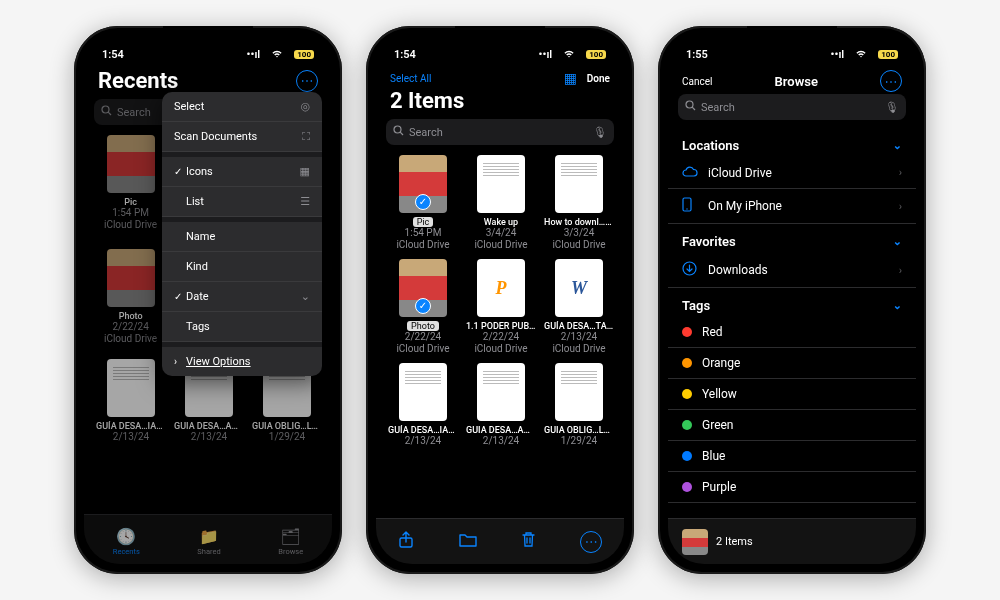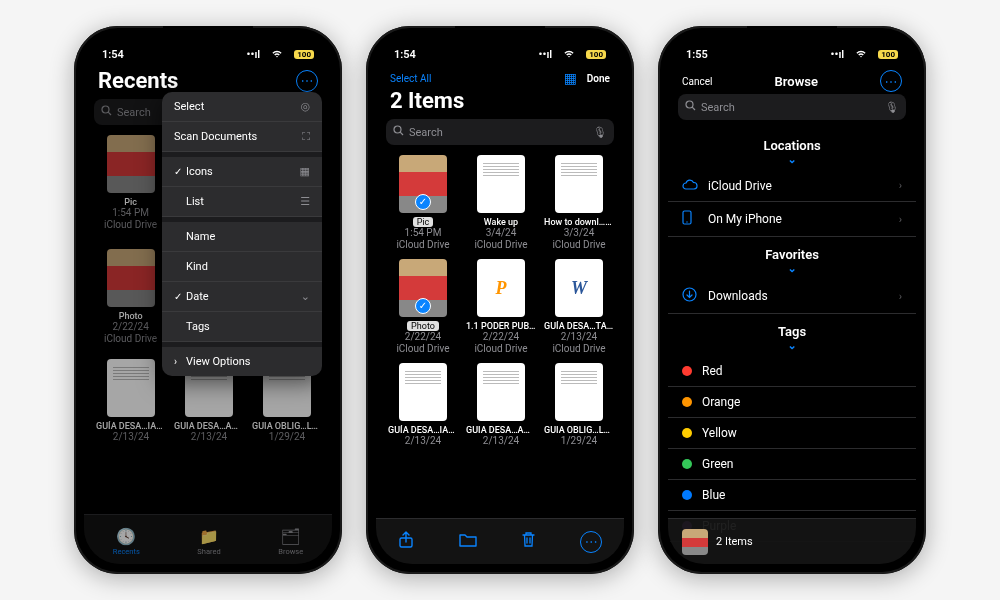--- a/index.html
+++ b/index.html
@@ -191,33 +191,32 @@
   }
   .menu-item {
     display:flex;
     align-items:center;
     justify-content:space-between;
     padding:8px 12px;
     font-size:11px;
     color:#fff;
     border-bottom:0.5px solid #3a3a3c;
   }
-  .menu-item:last-child { border-bottom:none; }
+  .menu-item:last-child { border-bottom:none;text-decoration:underline; }
   .menu-sep { height:5px; background:#1c1c1e; }
   .menu-item .chk { width:12px; display:inline-block; font-size:10px; color:#fff; }
   .menu-item .micon { color:#8e8e93; font-size:11px; }
   
   .section-header {
     display:flex;
     justify-content:space-between;
     align-items:center;
     padding:10px 14px 4px;
     font-size:13px;
     font-weight:600;
-    flex-direction:column;
   }
   .section-header .chev { color:#0a84ff; font-size:11px; }
   .list-row {
     display:flex;
     align-items:center;
     padding:8px 14px;
     font-size:12px;
     gap:10px;
     border-bottom:0.5px solid #2c2c2e;
   }

